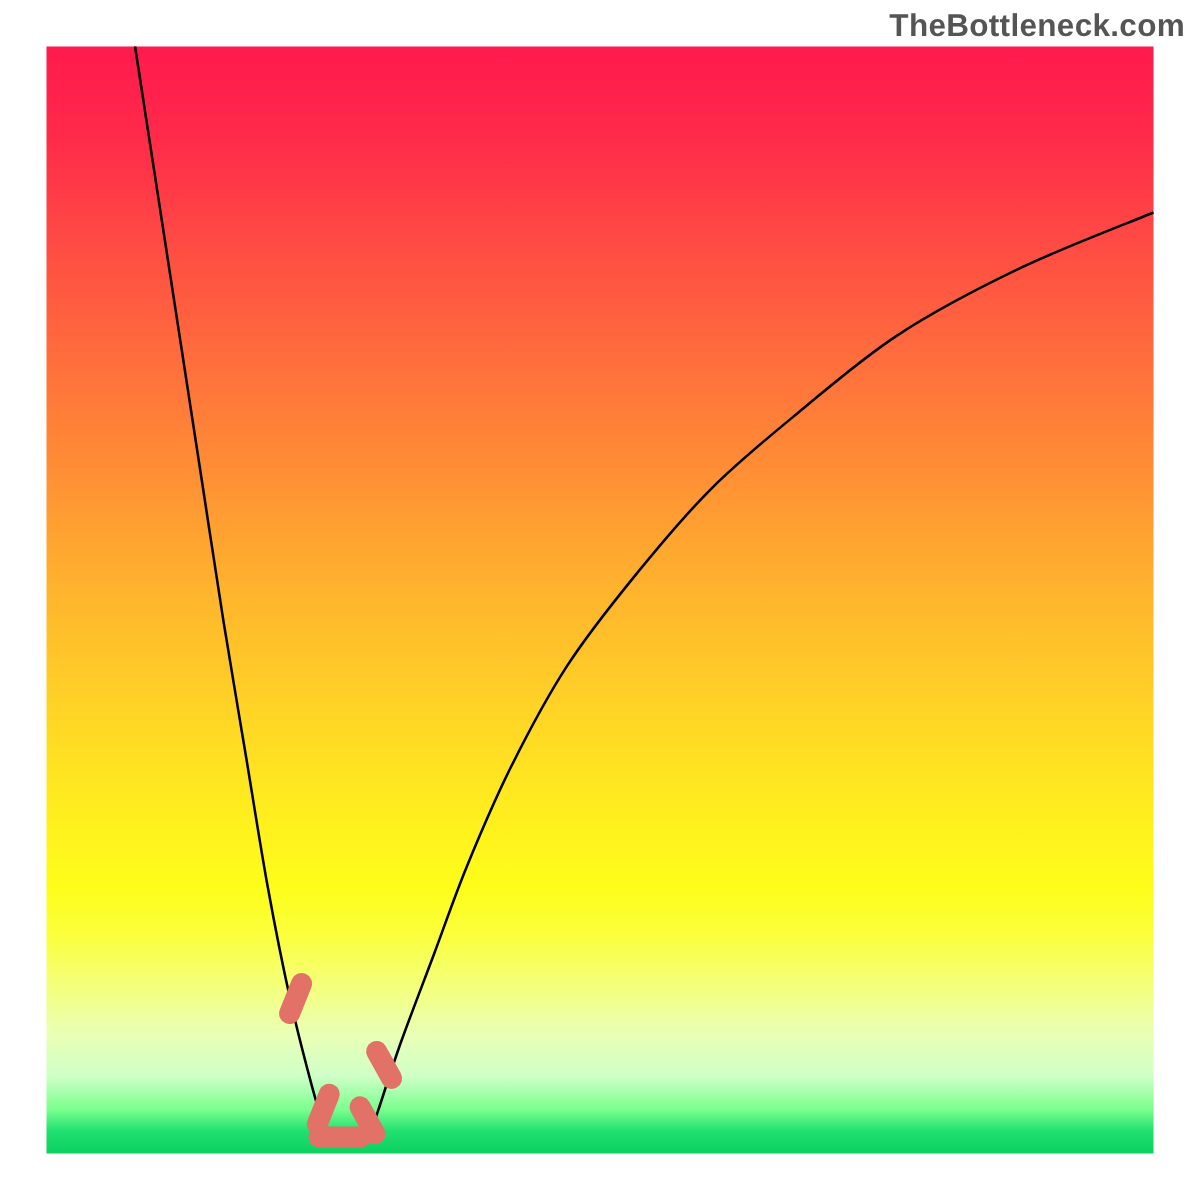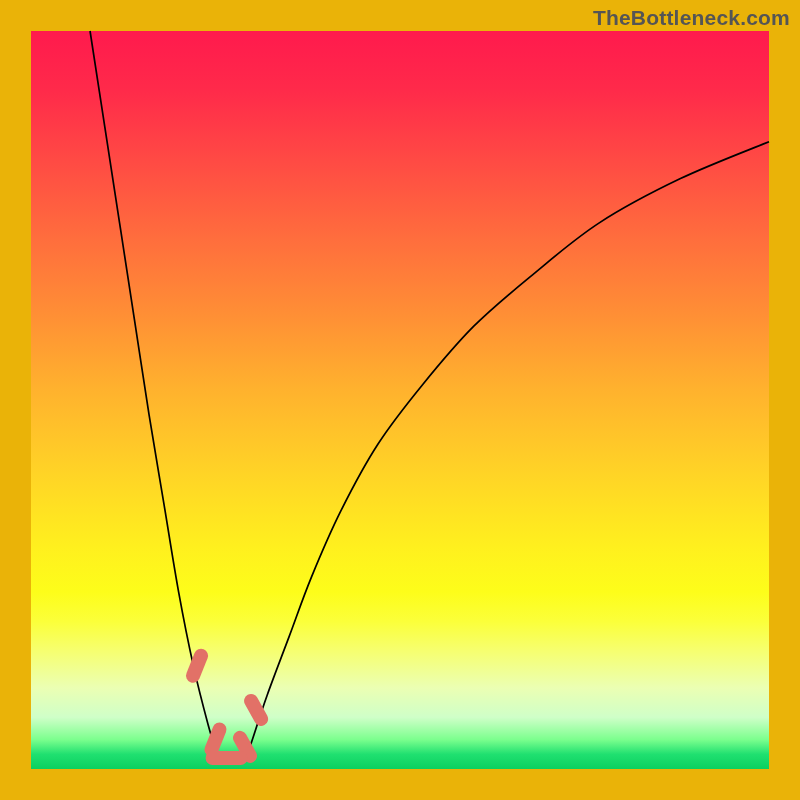--- a/index.html
+++ b/index.html
@@ -8,21 +8,21 @@
     width: 800px;
     height: 800px;
     overflow: hidden;
     background: #000;
     font-family: Arial, Helvetica, sans-serif;
   }
   .frame {
     position: relative;
     width: 800px;
     height: 800px;
-    background: #eab308;
+    background: #ffffff;
   }
   .plot-area {
     position: absolute;
     left: 31px;
     top: 31px;
     width: 738px;
     height: 738px;
     background: linear-gradient(to bottom,
       #ff1a4d 0%,
       #ff2a4a 8%,

